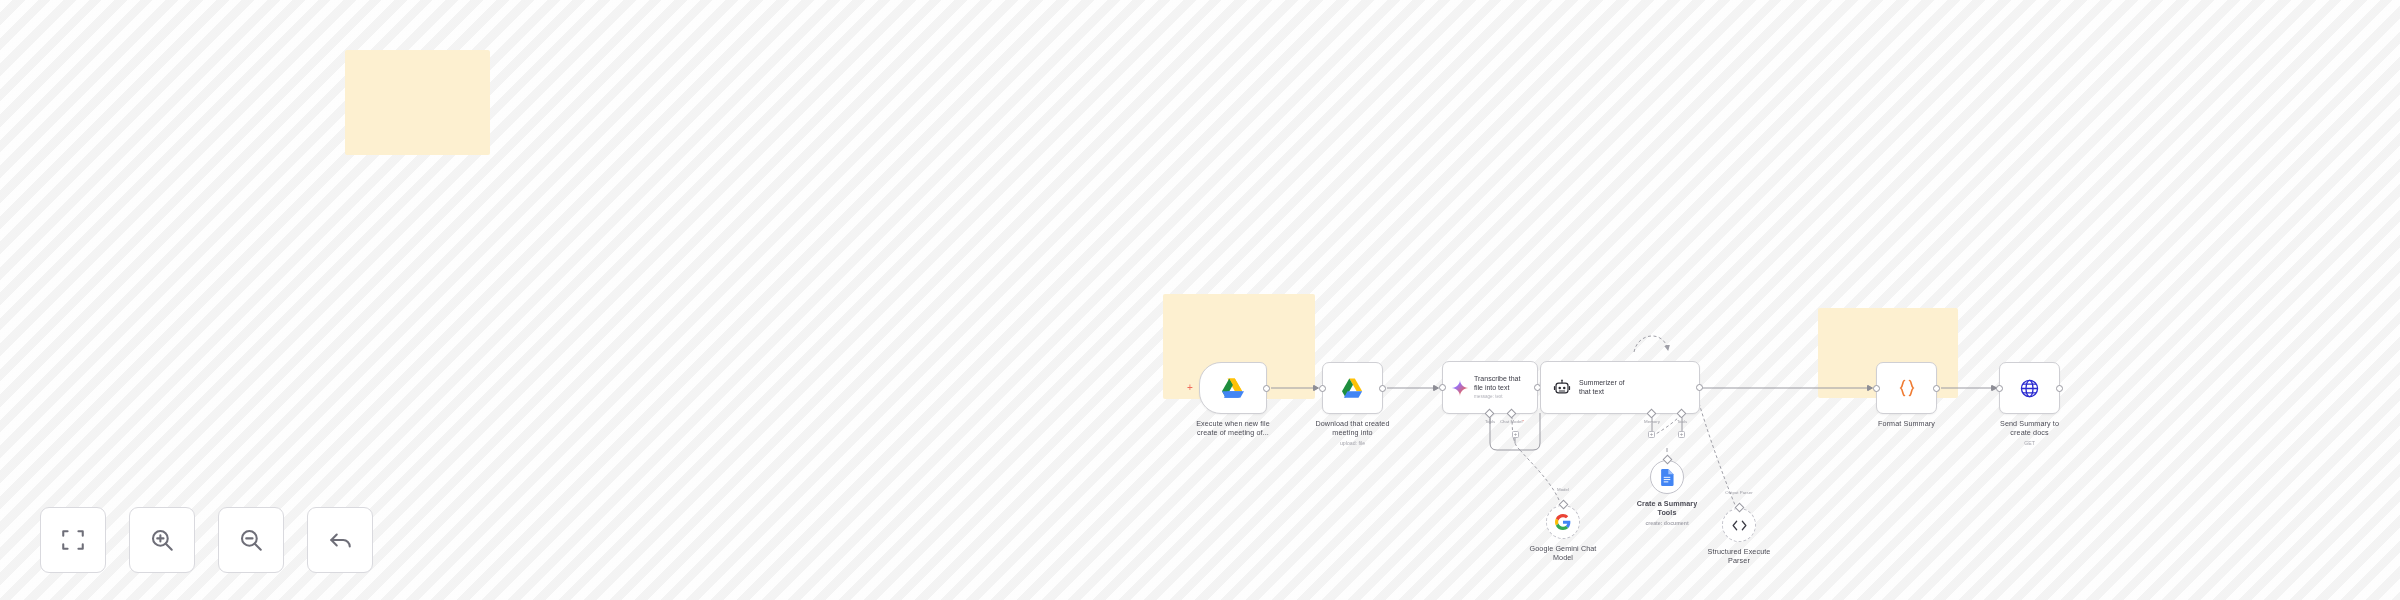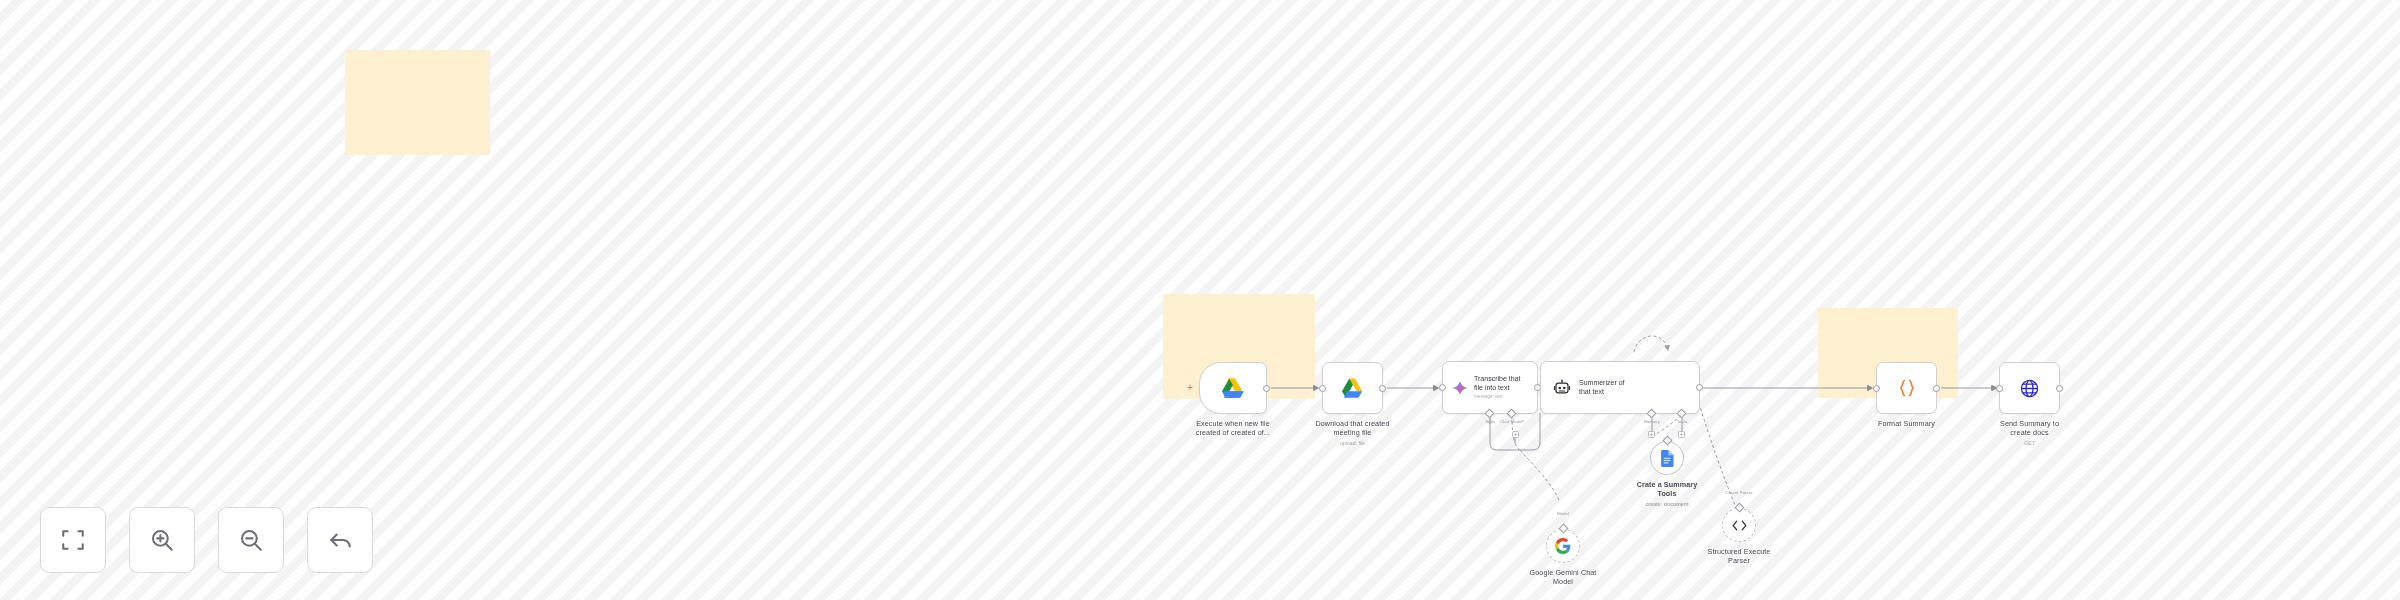--- a/index.html
+++ b/index.html
@@ -290,40 +290,40 @@
           <path d="M0,28 L8,42 L40,42 L48,28 z" fill="#4285f4"></path>
           <path d="M16,0 L28,0 L44,28 L32,28 z" fill="#ffc107"></path>
           <path d="M12,28 L44,28 L36,42 L4,42 z" fill="#4285f4"></path>
           <path d="M16,0 L32,28 L24,42 L8,14 z" fill="#ea4335" opacity="0"></path>
         </svg>
       </span>
       <span class="port out"></span>
     </div>
     <div class="node-label" style="top:58px;">
       <span>Execute when new file</span><br>
-      <span>created of created of...</span>
+      <span>create of meeting of...</span>
     </div>
   </div>
 
   <div class="node" style="left:1322px; top:362px;">
     <div class="node-box" style="width:61px; height:52px; justify-content:center;">
       <span class="arrow-in"></span>
       <span class="port in"></span>
       <span class="icon-wrap">
         <svg width="22" height="20" viewBox="0 0 48 42">
           <path d="M16,0 L28,0 L44,28 L32,28 z" fill="#ffc107"></path>
           <path d="M16,0 L0,28 L8,42 L24,14 z" fill="#1e8e3e"></path>
           <path d="M12,28 L44,28 L36,42 L4,42 z" fill="#4285f4"></path>
         </svg>
       </span>
       <span class="port out"></span>
     </div>
     <div class="node-label" style="top:58px;">
       <span>Download that created</span><br>
-      <span>meeting file</span>
+      <span>meeting into</span>
     </div>
     <div class="node-sublabel" style="top:78px;">upload: file</div>
   </div>
 
   <div class="node" style="left:1442px; top:361px;">
     <div class="node-box" style="width:96px; height:53px; padding-left:8px;">
       <span class="arrow-in"></span>
       <span class="port in"></span>
       <span class="icon-wrap" style="margin-right:5px;">
         <svg width="18" height="18" viewBox="0 0 24 24">
@@ -423,42 +423,42 @@
       </span>
       <span class="port out"></span>
     </div>
     <div class="node-label" style="top:58px;">
       <span>Send Summary to</span><br>
       <span>create docs</span>
     </div>
     <div class="node-sublabel" style="top:78px;">GET</div>
   </div>
 
-  <div class="subnode" style="left:1546px; top:529px;">
+  <div class="subnode" style="left:1546px; top:505px;">
     <div class="subnode-circle">
       <span class="subnode-diamond"></span>
       <span class="icon-wrap">
         <svg width="16" height="16" viewBox="0 0 48 48">
           <path fill="#ea4335" d="M24 9.5c3.5 0 6.6 1.2 9 3.6l6.7-6.7C35.6 2.6 30.2 0 24 0 14.6 0 6.5 5.4 2.6 13.2l7.8 6.1C12.3 13.4 17.6 9.5 24 9.5z"></path>
           <path fill="#4285f4" d="M46.1 24.6c0-1.6-.1-3.2-.4-4.6H24v9.1h12.4c-.5 2.9-2.2 5.3-4.6 6.9l7.6 5.9c4.4-4.1 6.7-10.1 6.7-17.3z"></path>
           <path fill="#fbbc05" d="M10.4 28.7c-.5-1.5-.8-3.1-.8-4.7s.3-3.2.8-4.7l-7.8-6.1C.9 16.4 0 20.1 0 24s.9 7.6 2.6 10.8l7.8-6.1z"></path>
           <path fill="#34a853" d="M24 48c6.5 0 11.9-2.1 15.9-5.8l-7.6-5.9c-2.1 1.4-4.8 2.3-8.3 2.3-6.4 0-11.7-3.9-13.6-9.8l-7.8 6.1C6.5 42.6 14.6 48 24 48z"></path>
         </svg>
       </span>
     </div>
     <div class="node-label" style="top:40px;">
       <span>Google Gemini Chat</span><br>
       <span>Model</span>
     </div>
     <div class="subport-label" style="left:17px; top:-18px;">
       <span>Model</span>
     </div>
   </div>
 
-  <div class="subnode" style="left:1650px; top:441px;font-weight:bold;">
+  <div class="subnode" style="left:1650px; top:460px;font-weight:bold;">
     <div class="subnode-circle solid">
       <span class="subnode-diamond"></span>
       <span class="icon-wrap">
         <svg width="14" height="17" viewBox="0 0 20 26">
           <path fill="#4285f4" d="M3,0 h9 l8,8 v16 a2,2 0 0 1 -2,2 h-15 a2,2 0 0 1 -2,-2 v-22 a2,2 0 0 1 2,-2 z"></path>
           <path fill="#a1c2fa" d="M12,0 l8,8 h-8 z"></path>
           <g fill="#ffffff">
             <rect x="5" y="12" width="10" height="1.4"></rect>
             <rect x="5" y="15.5" width="10" height="1.4"></rect>
             <rect x="5" y="19" width="7" height="1.4"></rect>

